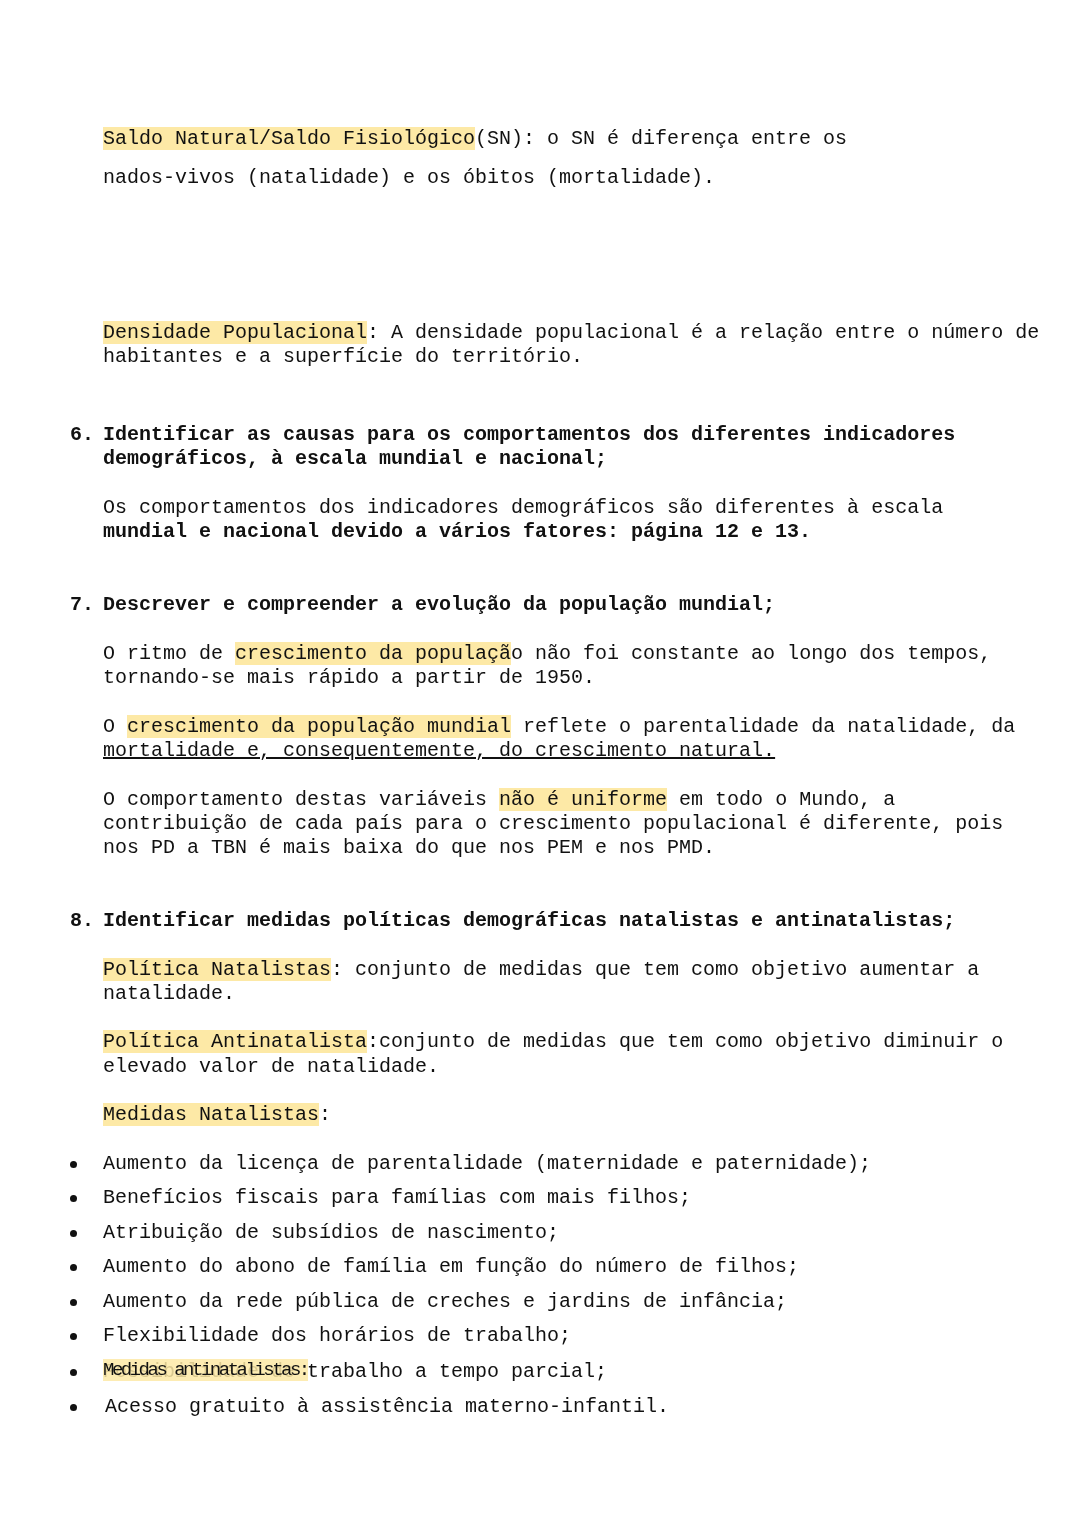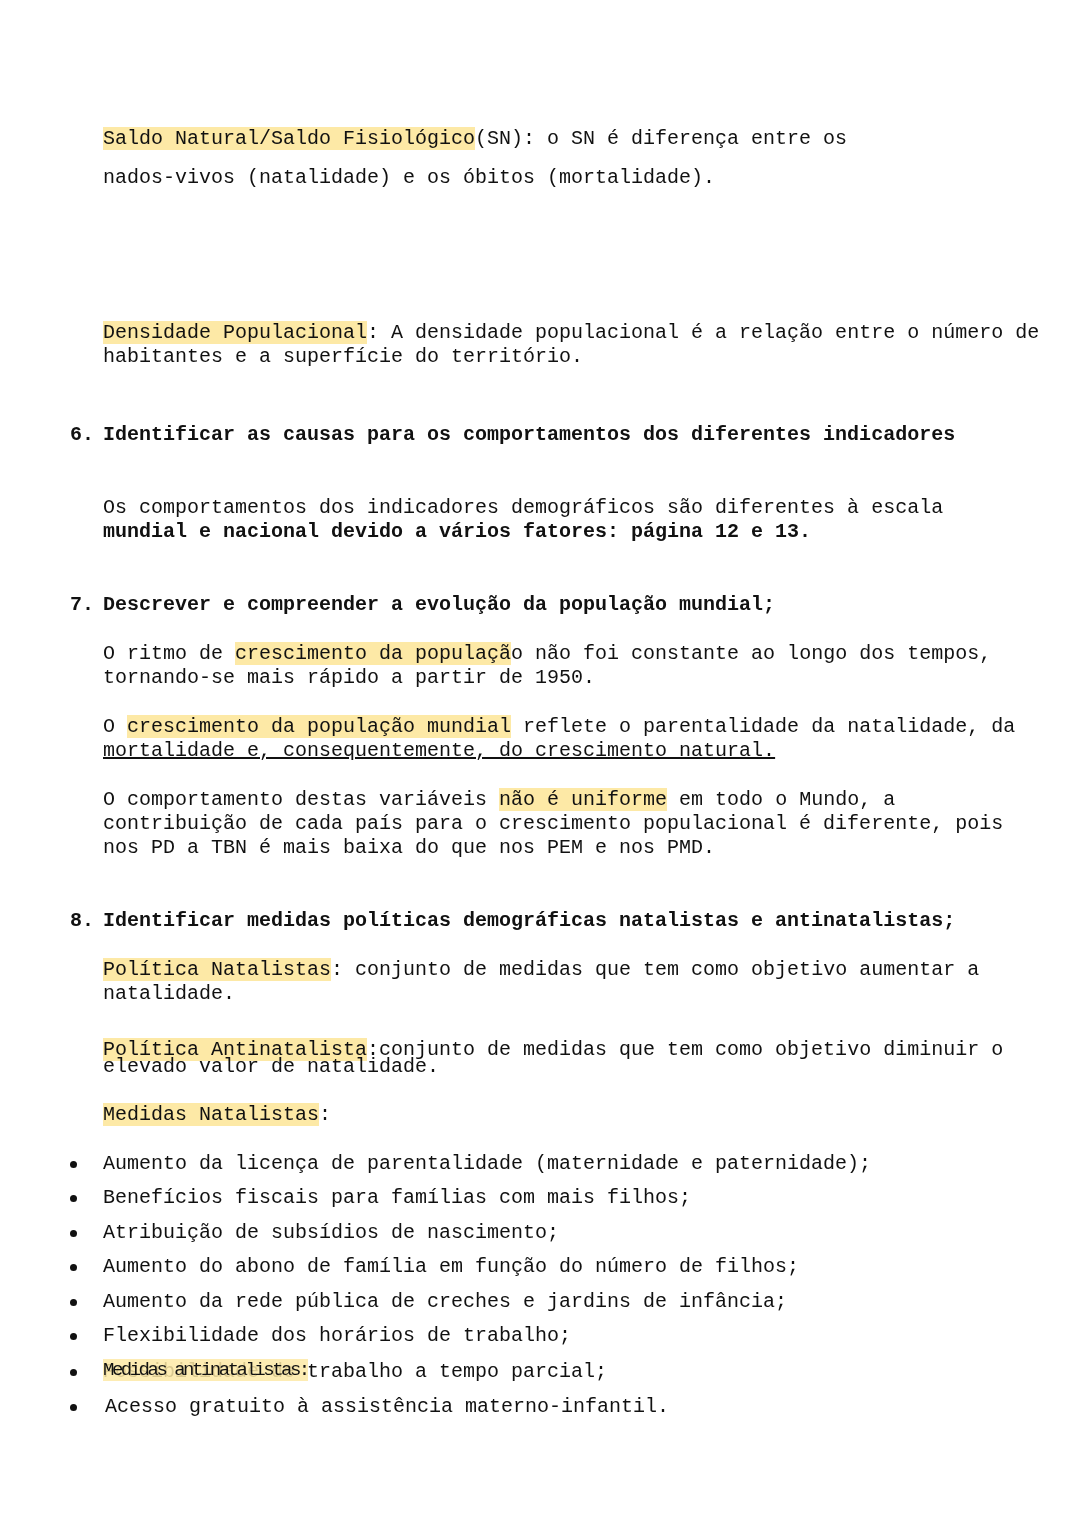--- a/index.html
+++ b/index.html
@@ -30,40 +30,41 @@
 <div class="page">
 
   <div class="line ind" style="top:127px;"><span class="hl">Saldo Natural/Saldo Fisiológico</span><span>(SN): o SN é diferença entre os</span></div>
   <div class="line ind" style="top:166px;">nados-vivos (natalidade) e os óbitos (mortalidade).</div>
 
 
   <div class="line ind" style="top:321px;"><span class="hl">Densidade Populacional</span><span>: A densidade populacional é a relação entre o número de</span></div>
   <div class="line ind" style="top:345px;">habitantes e a superfície do território.</div>
 
   <div class="line num" style="top:423px;"><span class="n">6.</span><span>Identificar as causas para os comportamentos dos diferentes indicadores</span></div>
+  <div class="line ind bold" style="top:447px;">demográficos, à escala mundial e nacional;</div>
   <div class="line ind" style="top:496px;">Os comportamentos dos indicadores demográficos são diferentes à escala</div>
   <div class="line ind" style="top:520px;font-weight:bold;">mundial e nacional devido a vários fatores: página 12 e 13.</div>
 
   <div class="line num" style="top:593px;"><span class="n">7.</span><span>Descrever e compreender a evolução da população mundial;</span></div>
   <div class="line ind" style="top:642px;"><span>O ritmo de </span><span class="hl">crescimento da populaçã</span><span>o não foi constante ao longo dos tempos,</span></div>
   <div class="line ind" style="top:666px;">tornando-se mais rápido a partir de 1950.</div>
 
   <div class="line ind" style="top:715px;"><span>O </span><span class="hl">crescimento da população mundial</span><span> reflete o parentalidade da natalidade, da</span></div>
   <div class="line ind" style="top:739px;text-decoration:underline;">mortalidade e, consequentemente, do crescimento natural.</div>
 
   <div class="line ind" style="top:788px;"><span>O comportamento destas variáveis </span><span class="hl">não é uniforme</span><span> em todo o Mundo, a</span></div>
   <div class="line ind" style="top:812px;">contribuição de cada país para o crescimento populacional é diferente, pois</div>
   <div class="line ind" style="top:836px;">nos PD a TBN é mais baixa do que nos PEM e nos PMD.</div>
 
   <div class="line num" style="top:909px;"><span class="n">8.</span><span>Identificar medidas políticas demográficas natalistas e antinatalistas;</span></div>
 
   <div class="line ind" style="top:958px;"><span class="hl">Política Natalistas</span><span>: conjunto de medidas que tem como objetivo aumentar a</span></div>
   <div class="line ind" style="top:982px;">natalidade.</div>
 
-  <div class="line ind" style="top:1030px;margin-top:8px;"><span class="hl">Política Antinatalista</span><span>:conjunto de medidas que tem como objetivo diminuir o</span></div>
+  <div class="line ind" style="top:1030px;"><span class="hl">Política Antinatalista</span><span>:conjunto de medidas que tem como objetivo diminuir o</span></div>
   <div class="line ind" style="top:1055px;">elevado valor de natalidade.</div>
 
   <div class="line ind" style="top:1103px;"><span class="hl">Medidas Natalistas</span><span>:</span></div>
 
   <div>
     <div>
       <span class="bullet" style="top:1152px;"></span>
       <div class="line ind" style="top:1152px;">Aumento da licença de parentalidade (maternidade e paternidade);</div>
     </div>
     <div>

